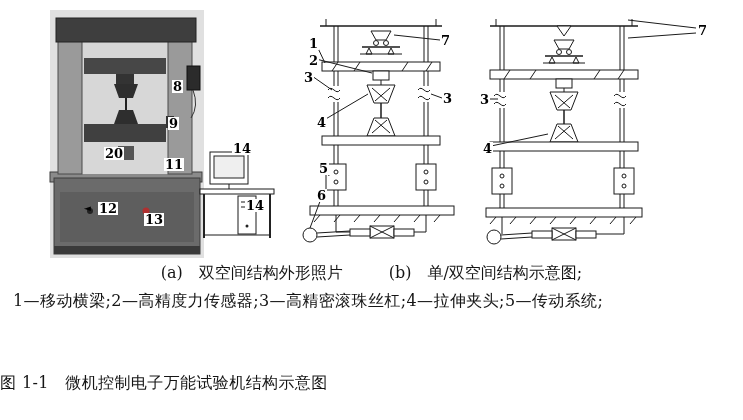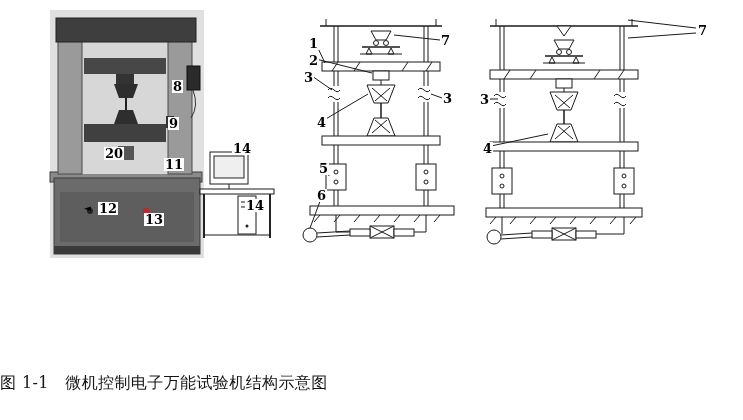--- a/index.html
+++ b/index.html
@@ -298,15 +298,19 @@
         <line x1="10" y1="93" x2="20" y2="93" class="ln"></line>
         <line x1="13" y1="140" x2="70" y2="128" class="ln"></line>
       </g>
     </svg>
 
     <span class="dlabel" style="left:219px;top:18px;">7</span>
     <span class="dlabel" style="left:1px;top:87px;">3</span>
     <span class="dlabel" style="left:4px;top:136px;">4</span>
   </div>
 
+  <div class="cap-line">
+    <span class="cap-a">(a)　双空间结构外形照片</span><span class="cap-b">(b)　单/双空间结构示意图;</span>
+  </div>
+  <div class="legend-line legend-1">1—移动横梁;2—高精度力传感器;3—高精密滚珠丝杠;4—拉伸夹头;5—传动系统;</div>
   <div class="fig-title">图 1-1　微机控制电子万能试验机结构示意图</div>
 
 </div>
 
 </body></html>

